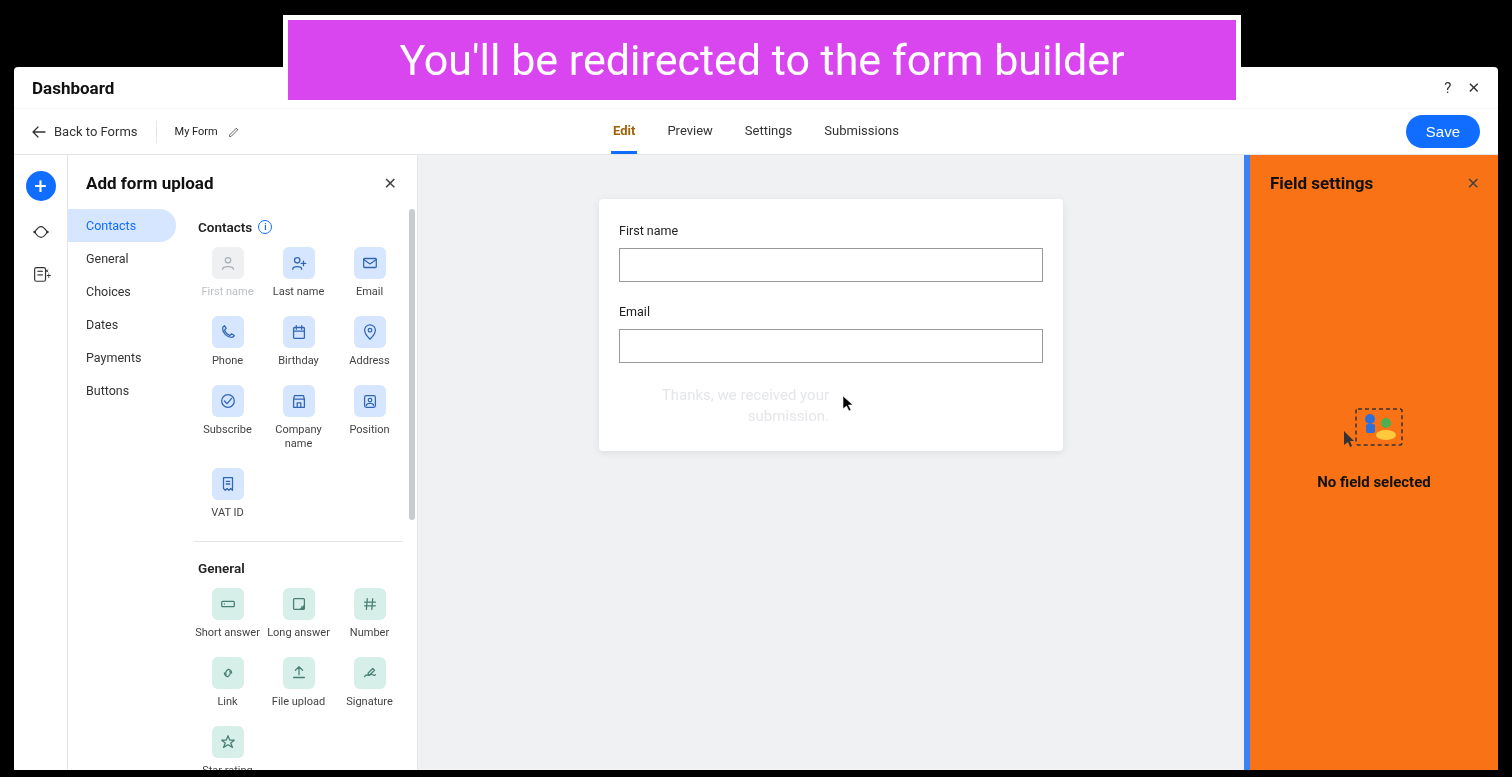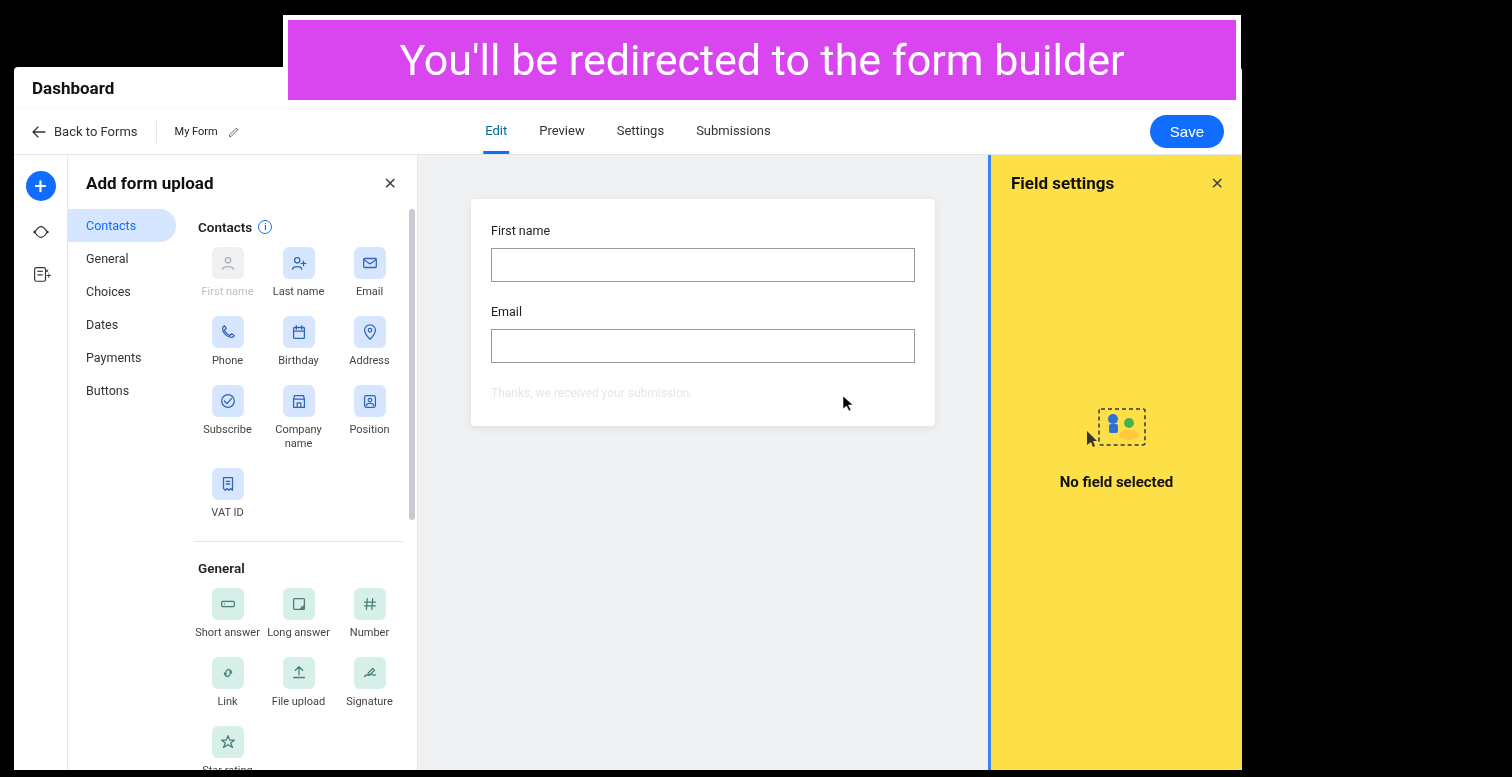--- a/index.html
+++ b/index.html
@@ -8,21 +8,21 @@
     background: #000;
     width: 1512px;
     height: 777px;
     overflow: hidden;
     position: relative;
   }
   .app-window {
     position: absolute;
     left: 14px;
     top: 67px;
-    width: 1228px;
+    width: 1484px;
     height: 703px;
     background: #fff;
     border-radius: 4px 4px 0 0;
     display: flex;
     flex-direction: column;
   }
   .overlay-banner {
     position: absolute;
     left: 283px;
     top: 15px;
@@ -76,21 +76,21 @@
     position: absolute;
     left: 50%;
     transform: translateX(-50%);
     display: flex;
     gap: 28px;
     font-size: 13px;
     height: 100%;
     align-items: center;
   }
   .tabs-center .tab { color: #333; cursor: pointer; padding: 0 2px; height: 100%; display: flex; align-items: center; border-bottom: 3px solid transparent; }
-  .tabs-center .tab.active { color: #0369a1; border-bottom-color: #116dff; font-weight: 400; }
+  .tabs-center .tab.active { color: #a16207; border-bottom-color: #116dff; font-weight: 700; }
   .save-btn {
     margin-left: auto;
     background: #116dff;
     color: #fff;
     border: none;
     padding: 8px 20px;
     border-radius: 18px;
     font-size: 15px;
     font-weight: 500;
     cursor: pointer;
@@ -236,38 +236,38 @@
     width: 204px;
     height: 34px;
     background: #000;
     color: #fff;
     border: none;
     font-size: 13px;
     cursor: pointer;
     margin-bottom: 10px;
   }
   .form-thanks {
-    font-size: 12px;
+    font-size: 15px;
     color: #e5e6e9;
-    text-align: left;
+    text-align: right;
     width: 210px;
     line-height: 1.4;
   }
   .cursor-fake {
     position: absolute;
     left: 424px; top: 240px;
     width: 12px; height: 18px;
   }
   
   .right-panel {
     width: 254px;
-    border-left: 3px solid #3b82f6;
+    border-left: 6px solid #3b82f6;
     display: flex;
     flex-direction: column;
-    background: #fde047;
+    background: #f97316;
   }
   .rp-head {
     display: flex;
     align-items: center;
     justify-content: space-between;
     padding: 18px 18px 12px 20px;
   }
   .rp-head h2 { font-size: 17px; font-weight: 700; color: #111; }
   .rp-empty {
     flex: 1;

